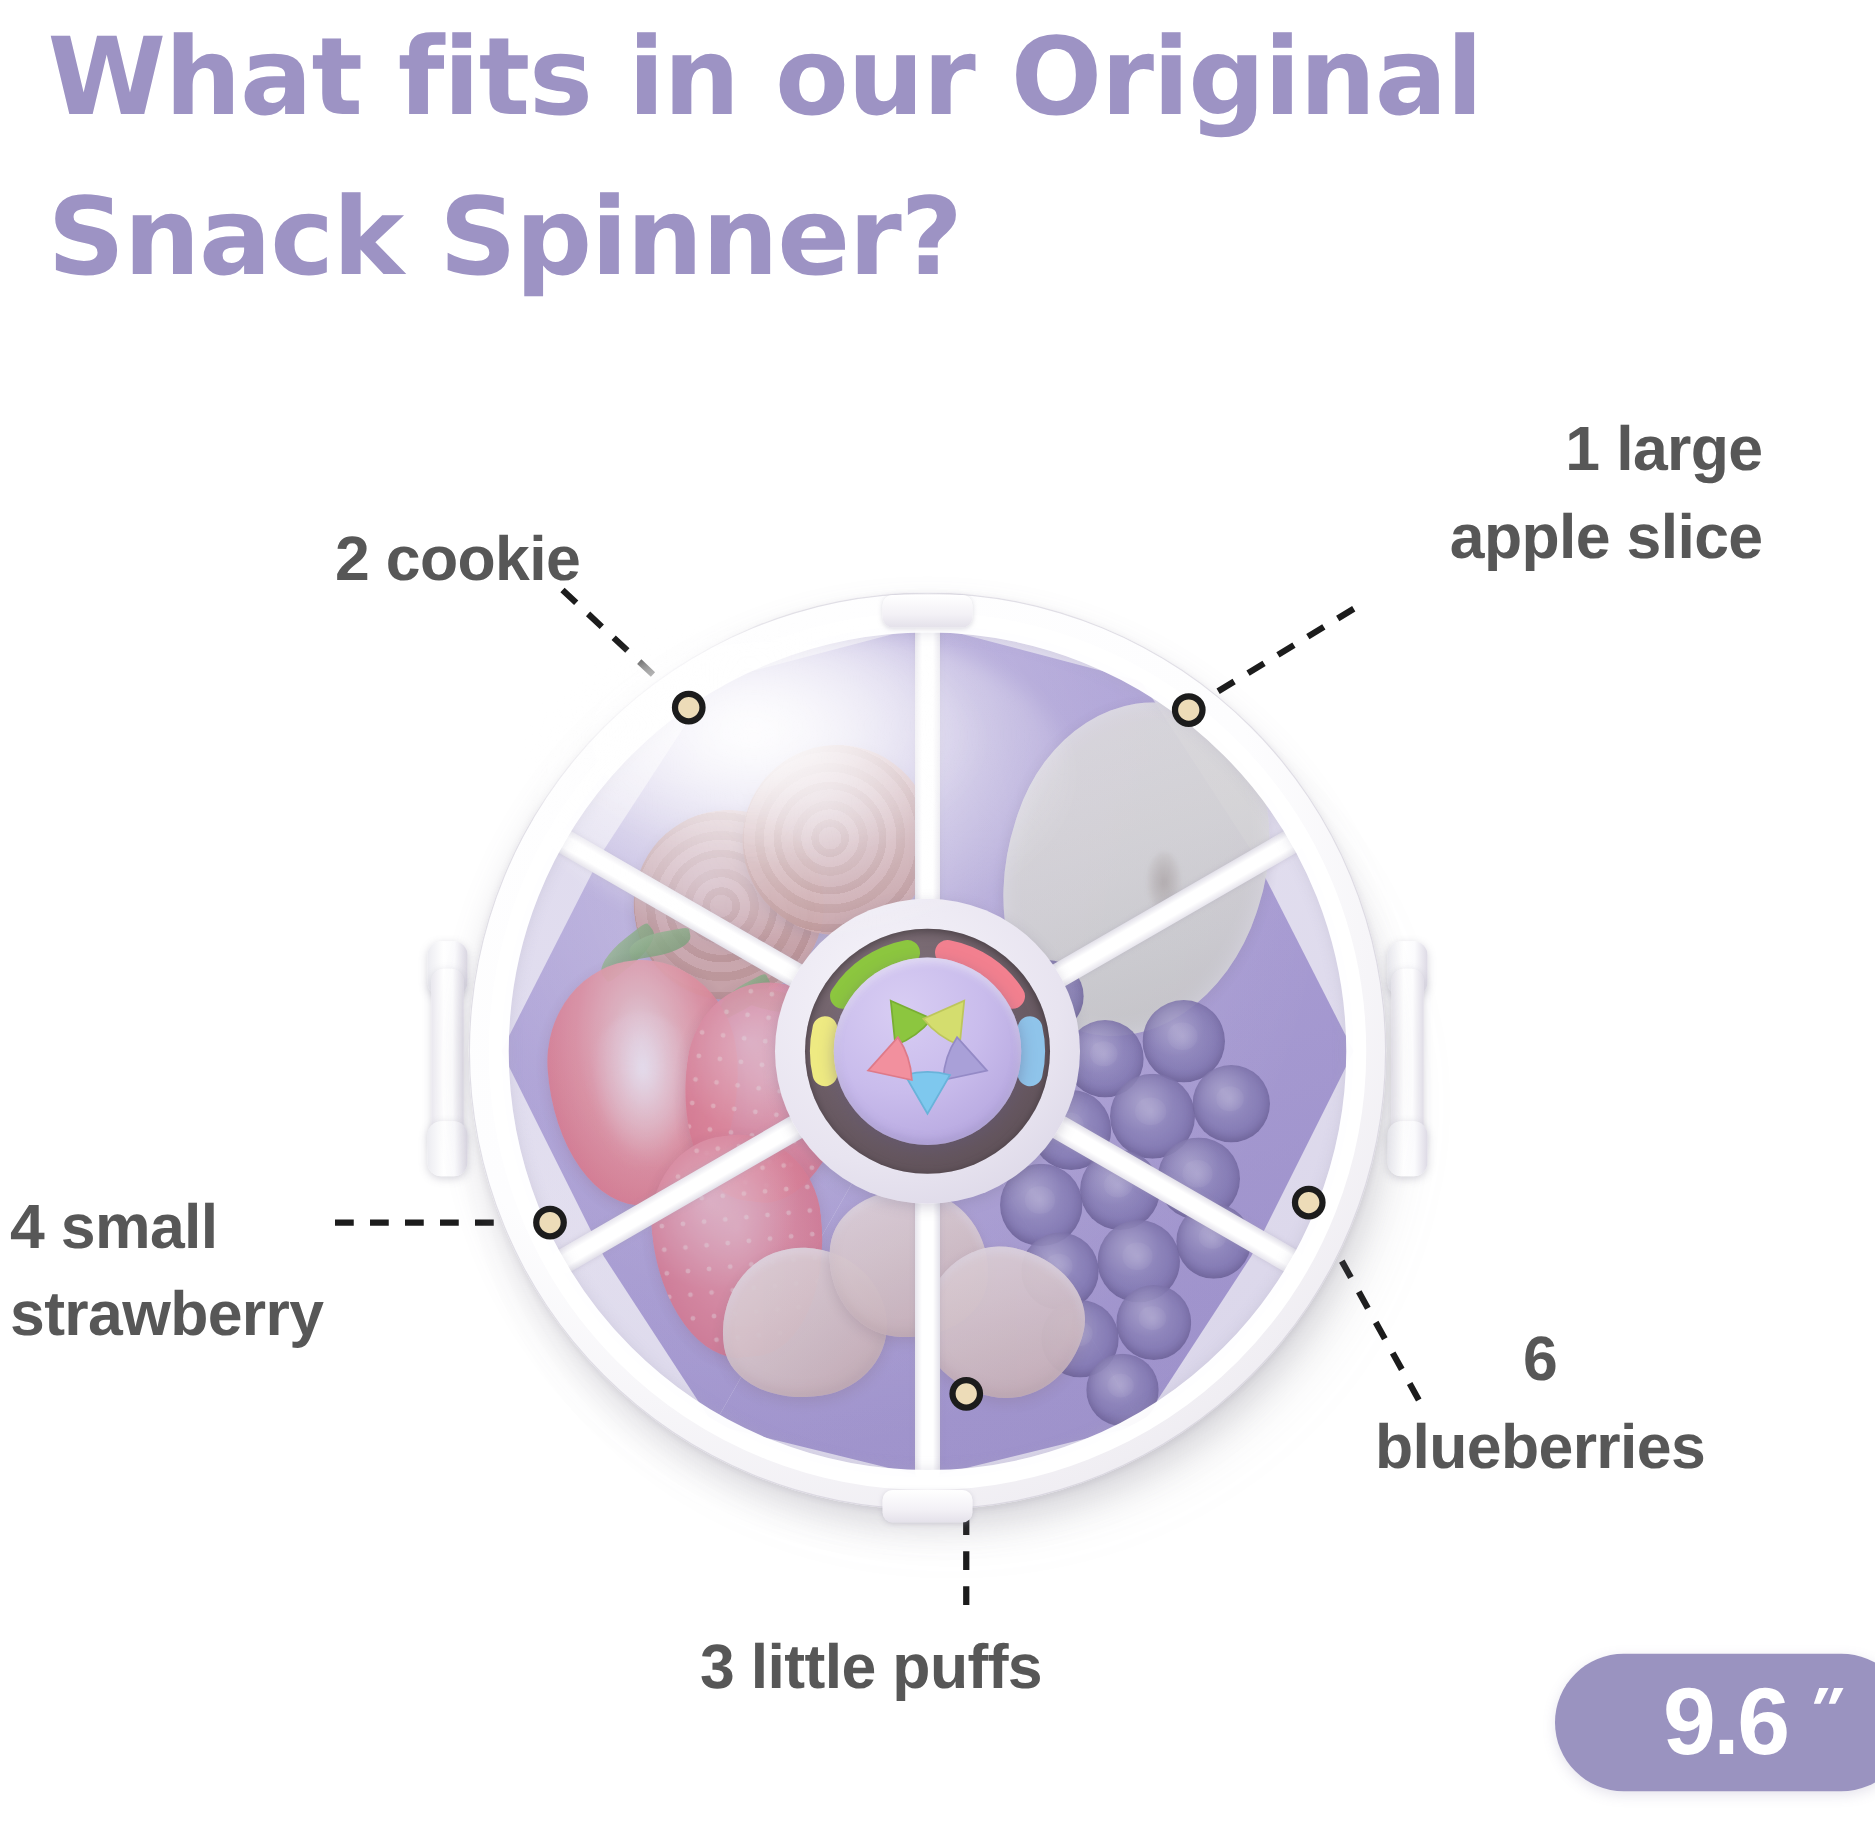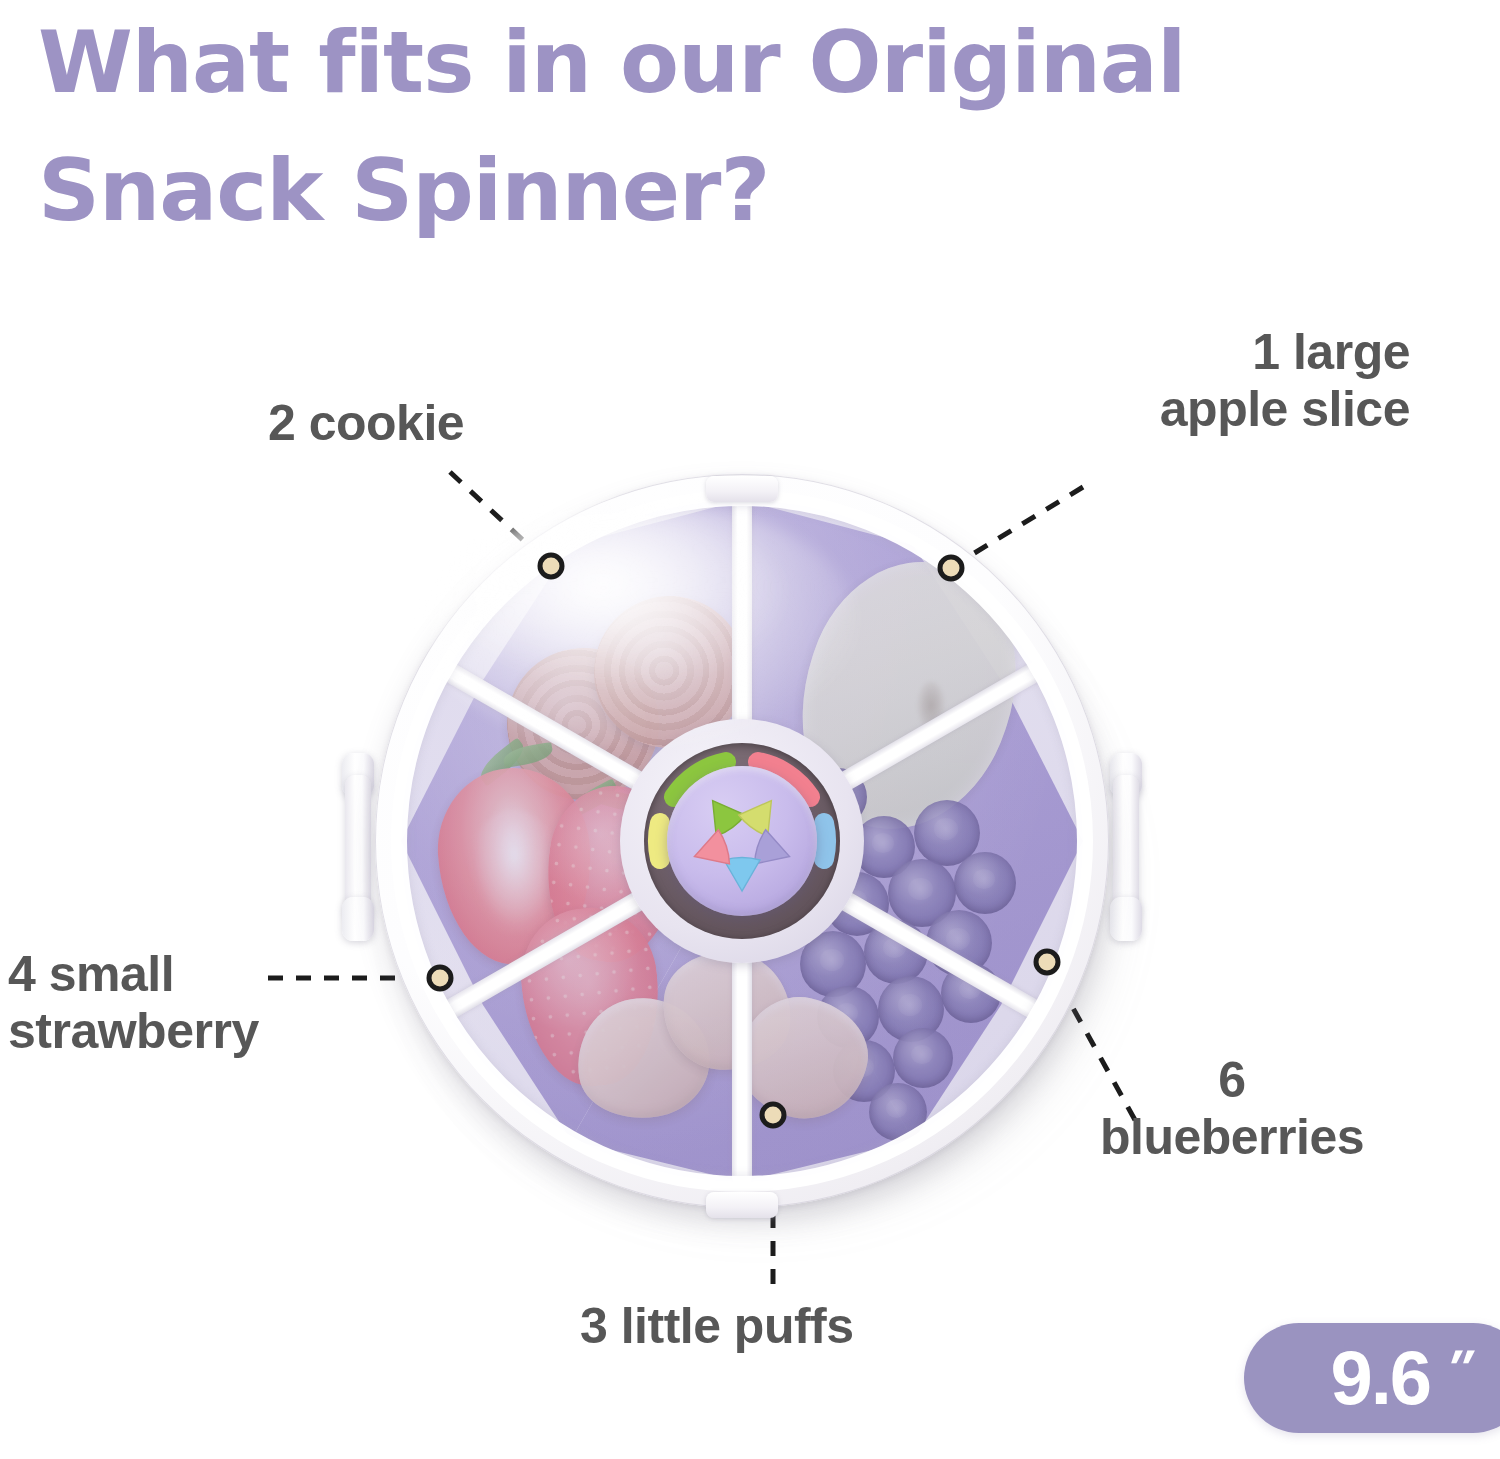--- a/index.html
+++ b/index.html
@@ -31,29 +31,29 @@
     white-space: pre-line;
   }
 
   
   .callout {
     position: absolute;
     color: #575757;
     font-family: "Liberation Sans", sans-serif;
     font-weight: 700;
     font-size: 50px;
-    line-height: 57px;
+    line-height: 70px;
     white-space: pre-line;
     letter-spacing: -0.5px;
   }
-  .cal-cookie      { left: 268px;  top: 395px;  text-align: right; }
+  .cal-cookie      { left: 268px;  top: 412px;  text-align: right; }
   .cal-apple       { right: 90px;  top: 324px;  text-align: right; width: 420px; }
   .cal-strawberry  { left: 8px;    top: 946px;  text-align: left; }
   .cal-blueberries { right: 58px;  top: 1052px; text-align: center; width: 420px; }
-  .cal-puffs       { left: 580px;  top: 1298px; text-align: left; }
+  .cal-puffs       { left: 560px;  top: 1298px; text-align: left; }
 
   
   .leader {
     position: absolute;
     overflow: visible;
     pointer-events: none;
   }
   .leader line {
     stroke: #1c1c1c;
     stroke-width: 5;

